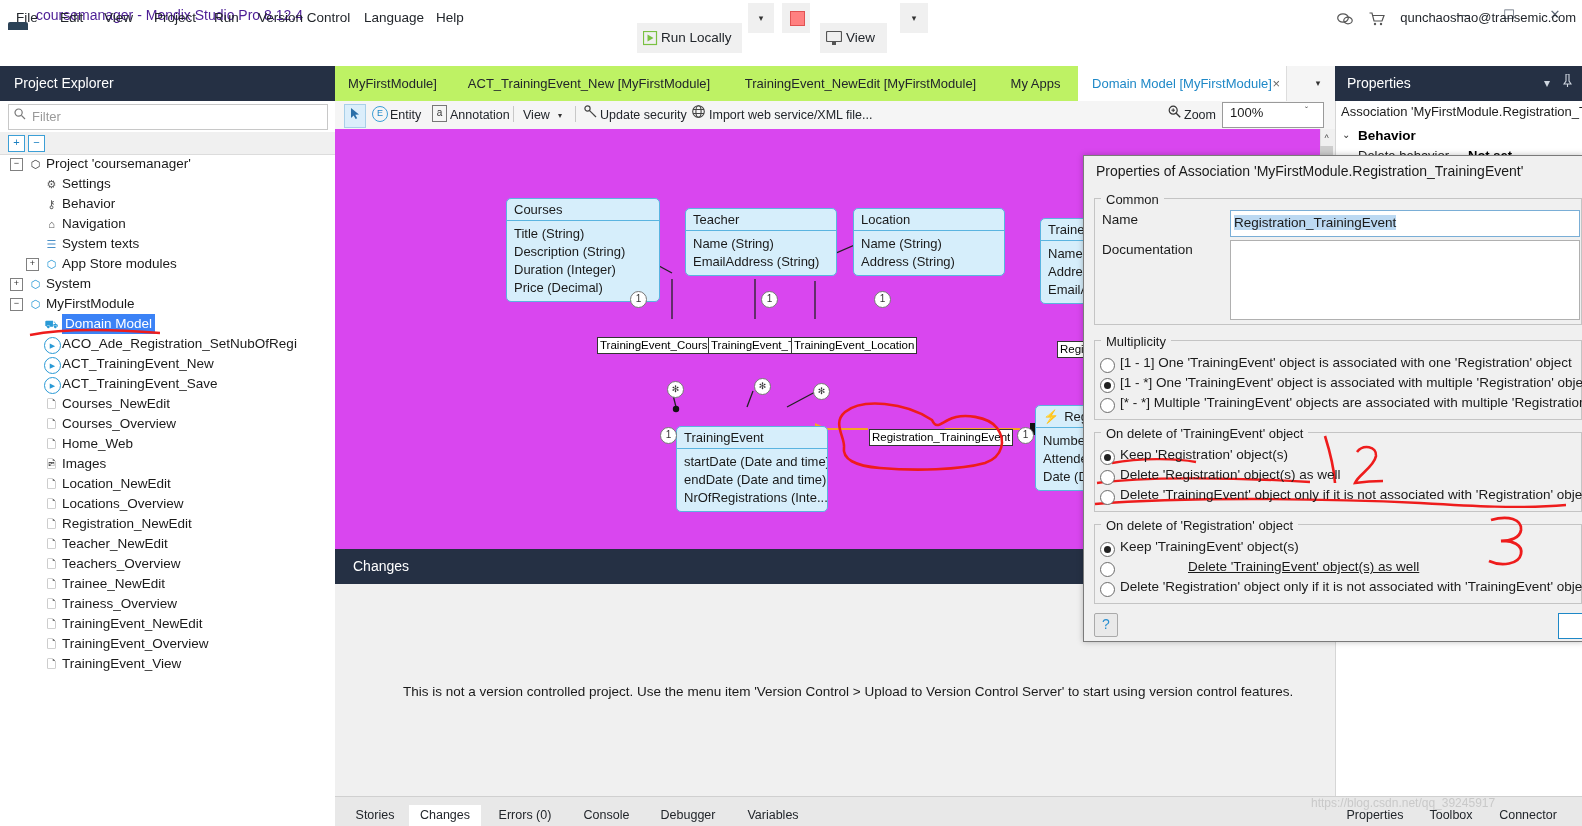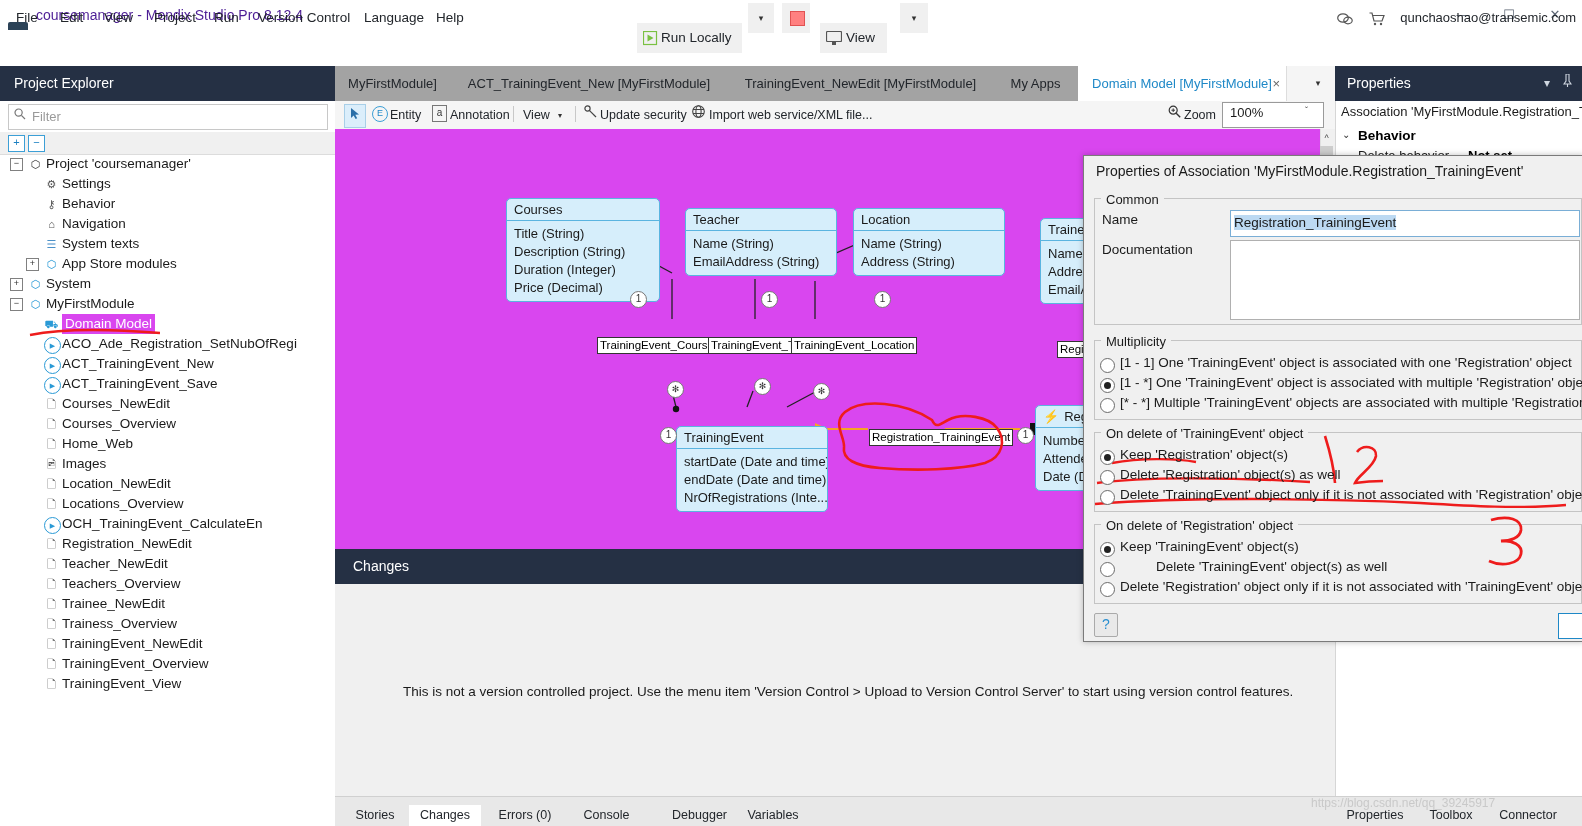--- a/index.html
+++ b/index.html
@@ -45,26 +45,26 @@
      line-height:13px;text-align:center;background:#fff;}
   #sq-plus{left:8px;} #sq-minus{left:28px;}
   #dock-btn{right:8px;top:135px;width:16px;height:15px;border:1px solid #3c9fd6;color:#1a7fc1;
      font-size:10px;line-height:13px;text-align:center;background:#fff;}
   #tree{left:0;top:154px;width:335px;}
   .trow{position:relative;height:20px;line-height:20px;font-size:13.5px;white-space:nowrap;color:#1a1a1a;}
   .texp{position:absolute;width:11px;height:11px;border:1px solid #808080;background:#fff;top:4px;
         font-size:9px;line-height:9px;text-align:center;color:#333;}
   .tico{position:absolute;top:3px;width:15px;height:15px;text-align:center;line-height:15px;font-size:11px;}
   .tlabel{position:absolute;}
-  .sel-label{background:#d946ef;color:#ffffff;padding:0 3px;}
+  .sel-label{background:#3b82f6;color:#ffffff;padding:0 3px;}
 
   
   #tabstrip{left:335px;top:66px;width:1000px;height:35px;background:#f5f5f5;border-bottom:1px solid #d0d0d0;}
   .etab{top:66px;height:35px;line-height:35px;font-size:13px;color:#22262b;text-align:center;
-     background:#a3a3a3;border-right:1px solid #dddddd;white-space:nowrap;}
+     background:#bef264;border-right:1px solid #dddddd;white-space:nowrap;}
   .etab.active{background:#ffffff;color:#1e88c7;border-bottom:1px solid #ffffff;}
   #tabs-more{left:1303px;top:66px;width:30px;height:35px;line-height:35px;text-align:center;font-size:9px;color:#333;background:#f5f5f5;}
 
   
   #canvastb{left:335px;top:101px;width:1000px;height:28px;background:#f5f5f5;border-bottom:1px solid #d8d8d8;}
   .ctb{top:104px;height:22px;line-height:22px;font-size:12.5px;color:#22262b;white-space:nowrap;}
   #ct-cursor{left:344px;top:104px;width:20px;height:22px;border:1px solid #a8cfe8;background:#dbeefb;text-align:center;line-height:22px;font-size:12px;}
   #ct-entity-ic{left:372px;top:106px;width:14px;height:14px;border:1px solid #3c9fd6;border-radius:50%;
      color:#1e88c7;font-size:9px;line-height:13px;text-align:center;}
   #ct-entity{left:390px;}
@@ -288,24 +288,20 @@
       <span class="tico" style="left: 44px; color: rgb(85, 85, 85);">🖻</span>
       <span class="tlabel" style="left: 62px;">Images</span>
     </div>
     <div class="trow">
       <span class="tico" style="left: 44px; color: rgb(85, 85, 85);">🗋</span>
       <span class="tlabel" style="left: 62px;">Location_NewEdit</span>
     </div>
     <div class="trow">
       <span class="tico" style="left: 44px; color: rgb(85, 85, 85);">🗋</span>
       <span class="tlabel" style="left: 62px;">Locations_Overview</span>
-    </div>
-    <div class="trow">
-      <span class="tico" style="left: 44px; color: rgb(42, 154, 214); border: 1px solid rgb(42, 154, 214); border-radius: 50%; font-size: 7px;">▶</span>
-      <span class="tlabel" style="left: 62px;">OCH_TrainingEvent_CalculateEn</span>
     </div>
     <div class="trow">
       <span class="tico" style="left: 44px; color: rgb(85, 85, 85);">🗋</span>
       <span class="tlabel" style="left: 62px;">Registration_NewEdit</span>
     </div>
     <div class="trow">
       <span class="tico" style="left: 44px; color: rgb(85, 85, 85);">🗋</span>
       <span class="tlabel" style="left: 62px;">Teacher_NewEdit</span>
     </div>
     <div class="trow">
@@ -484,21 +480,21 @@
 <div class="abs" id="changes-hdr-txt">Changes</div>
 <div class="abs" id="changes-msg">This is not a version controlled project. Use the menu item 'Version Control &gt; Upload to Version Control Server' to start using version control features.</div>
 
 <div class="abs" id="bottombar"></div>
 <div class="abs" id="watermark">https://blog.csdn.net/qq_39245917</div>
 <div id="btabs-host">
     <div class="abs btab" style="left: 345px; width: 60px;">Stories</div>
     <div class="abs btab active" style="left: 409px; width: 72px;">Changes</div>
     <div class="abs btab" style="left: 489px; width: 72px;">Errors (0)</div>
     <div class="abs btab" style="left: 574px; width: 65px;">Console</div>
-    <div class="abs btab" style="left: 649px; width: 78px; text-align: right;">Debugger</div>
+    <div class="abs btab" style="left: 649px; width: 78px;">Debugger</div>
     <div class="abs btab" style="left: 736px; width: 74px;">Variables</div>
     <div class="abs btab" style="left: 1336px; width: 78px;">Properties</div>
     <div class="abs btab" style="left: 1418px; width: 66px;">Toolbox</div>
     <div class="abs btab" style="left: 1490px; width: 76px;">Connector</div>
   </div>
 
 <div class="abs" id="propspanel"></div>
 <div class="abs" id="props-hdr"></div>
 <div class="abs" id="props-title">Properties</div>
 <div class="abs ph-btn" id="ph-dd">▾</div>
@@ -573,15 +569,15 @@
 <div class="rlbl" style="left: 1120px; top: 395px;">[* - *] Multiple 'TrainingEvent' objects are associated with multiple 'Registration' objects</div>
 <div class="radio on" style="left: 1100px; top: 450px;"></div>
 <div class="rlbl" style="left: 1120px; top: 447px;">Keep 'Registration' object(s)</div>
 <div class="radio" style="left: 1100px; top: 470px;"></div>
 <div class="rlbl" style="left: 1120px; top: 467px;">Delete 'Registration' object(s) as well</div>
 <div class="radio" style="left: 1100px; top: 490px;"></div>
 <div class="rlbl" style="left: 1120px; top: 487px;">Delete 'TrainingEvent' object only if it is not associated with 'Registration' object(s)</div>
 <div class="radio on" style="left: 1100px; top: 542px;"></div>
 <div class="rlbl" style="left: 1120px; top: 539px;">Keep 'TrainingEvent' object(s)</div>
 <div class="radio" style="left: 1100px; top: 562px;"></div>
-<div class="rlbl" style="left: 1156px; top: 559px;">Delete 'TrainingEvent' object(s) as well</div>
+<div class="rlbl" style="left: 1188px; top: 559px; text-decoration: underline;">Delete 'TrainingEvent' object(s) as well</div>
 <div class="radio" style="left: 1100px; top: 582px;"></div>
 <div class="rlbl" style="left: 1120px; top: 579px;">Delete 'Registration' object only if it is not associated with 'TrainingEvent' object(s)</div>
 
 </body></html>

